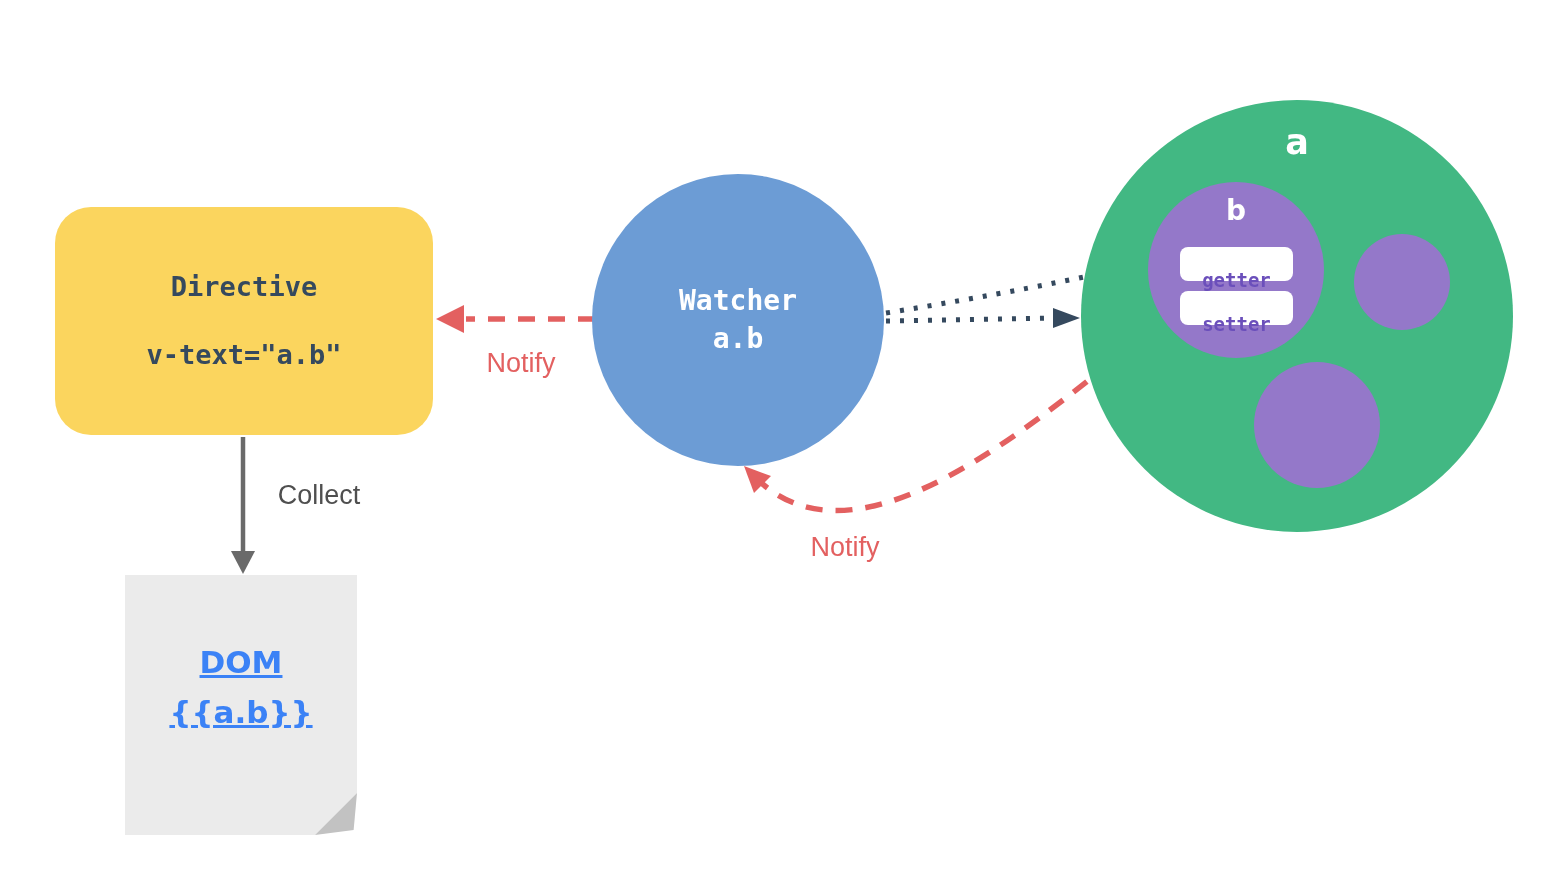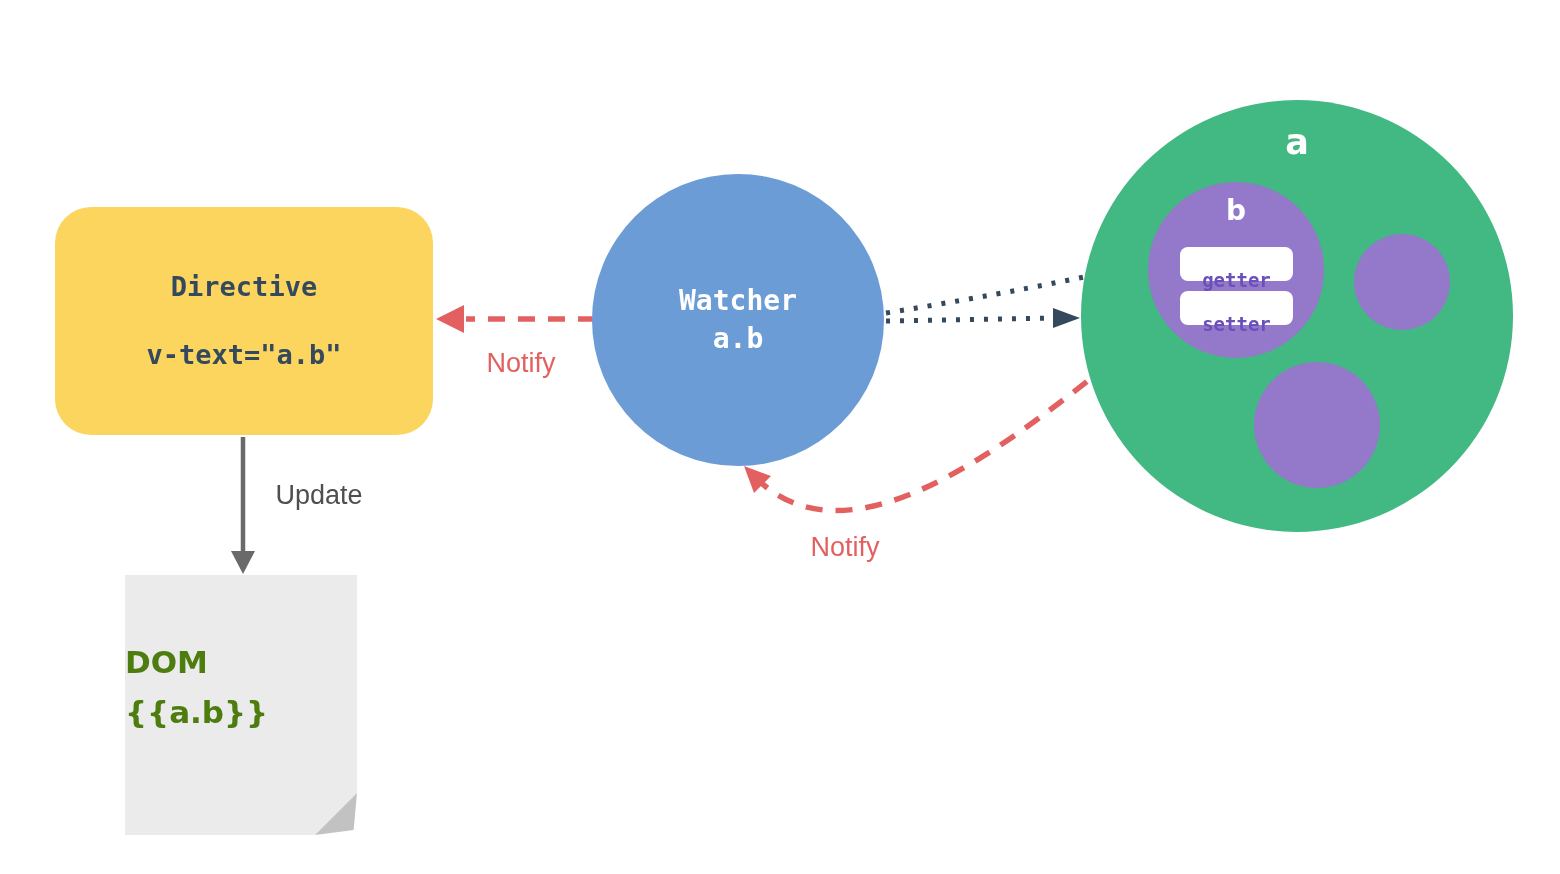--- a/index.html
+++ b/index.html
@@ -155,26 +155,27 @@
     position: absolute;
     right: 0; bottom: 0;
     width: 42px; height: 42px;
     background: var(--dom-fold);
     clip-path: polygon(0 100%, 100% 0, 92% 88%);
   }
   .dom-text {
     position: absolute;
     left: 0; top: 62px;
     width: 100%;
-    text-align: left;
-    color: #4d7c0f;
+    text-align: center;
+    color: #3b82f6;
     font-family: "DejaVu Sans", sans-serif;
     font-weight: bold;
     font-size: 31px;
     line-height: 50px;
+    text-decoration: underline;
   }
 
   
   .edge-label {
     position: absolute;
     font-size: 27px;
     line-height: 37px;
   }
   .label-collect {
     left: 891px; top: 188px;
@@ -254,15 +255,15 @@
       <div>DOM</div>
       <div>{{a.b}}</div>
     </div>
   </div>
 
 
   <div class="edge-label label-notify-left">Notify</div>
 
   <div class="edge-label label-notify-bottom">Notify</div>
 
-  <div class="edge-label label-update">Update</div>
+  <div class="edge-label label-update">Collect</div>
 
 </div>
 
 </body></html>

